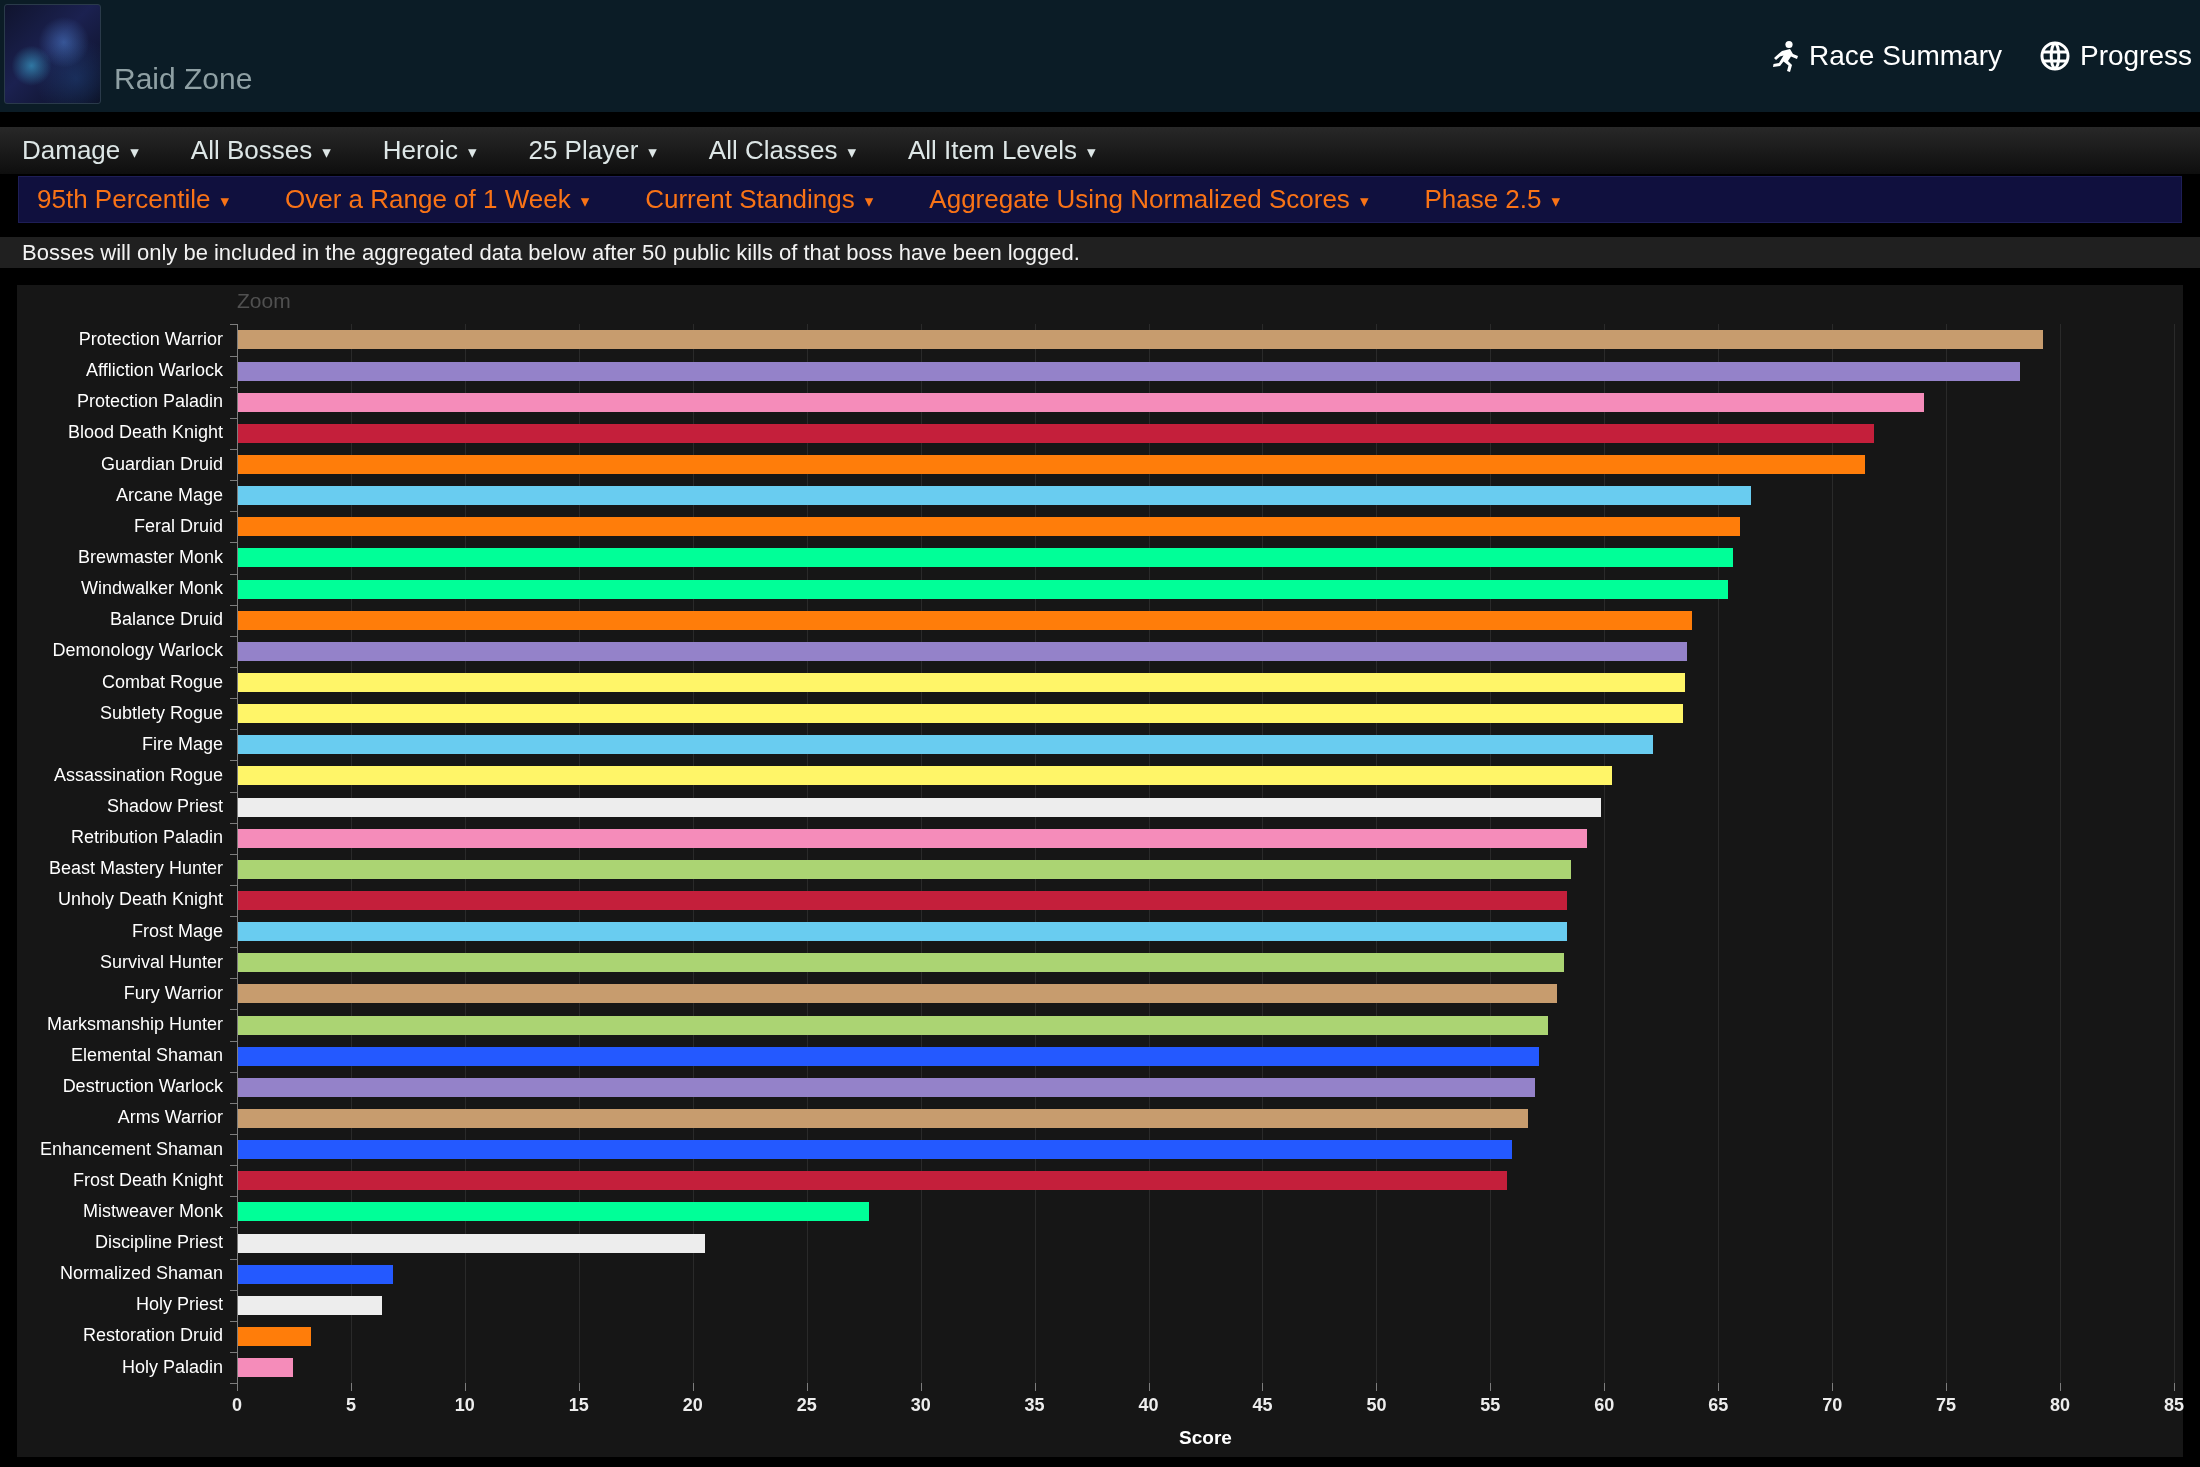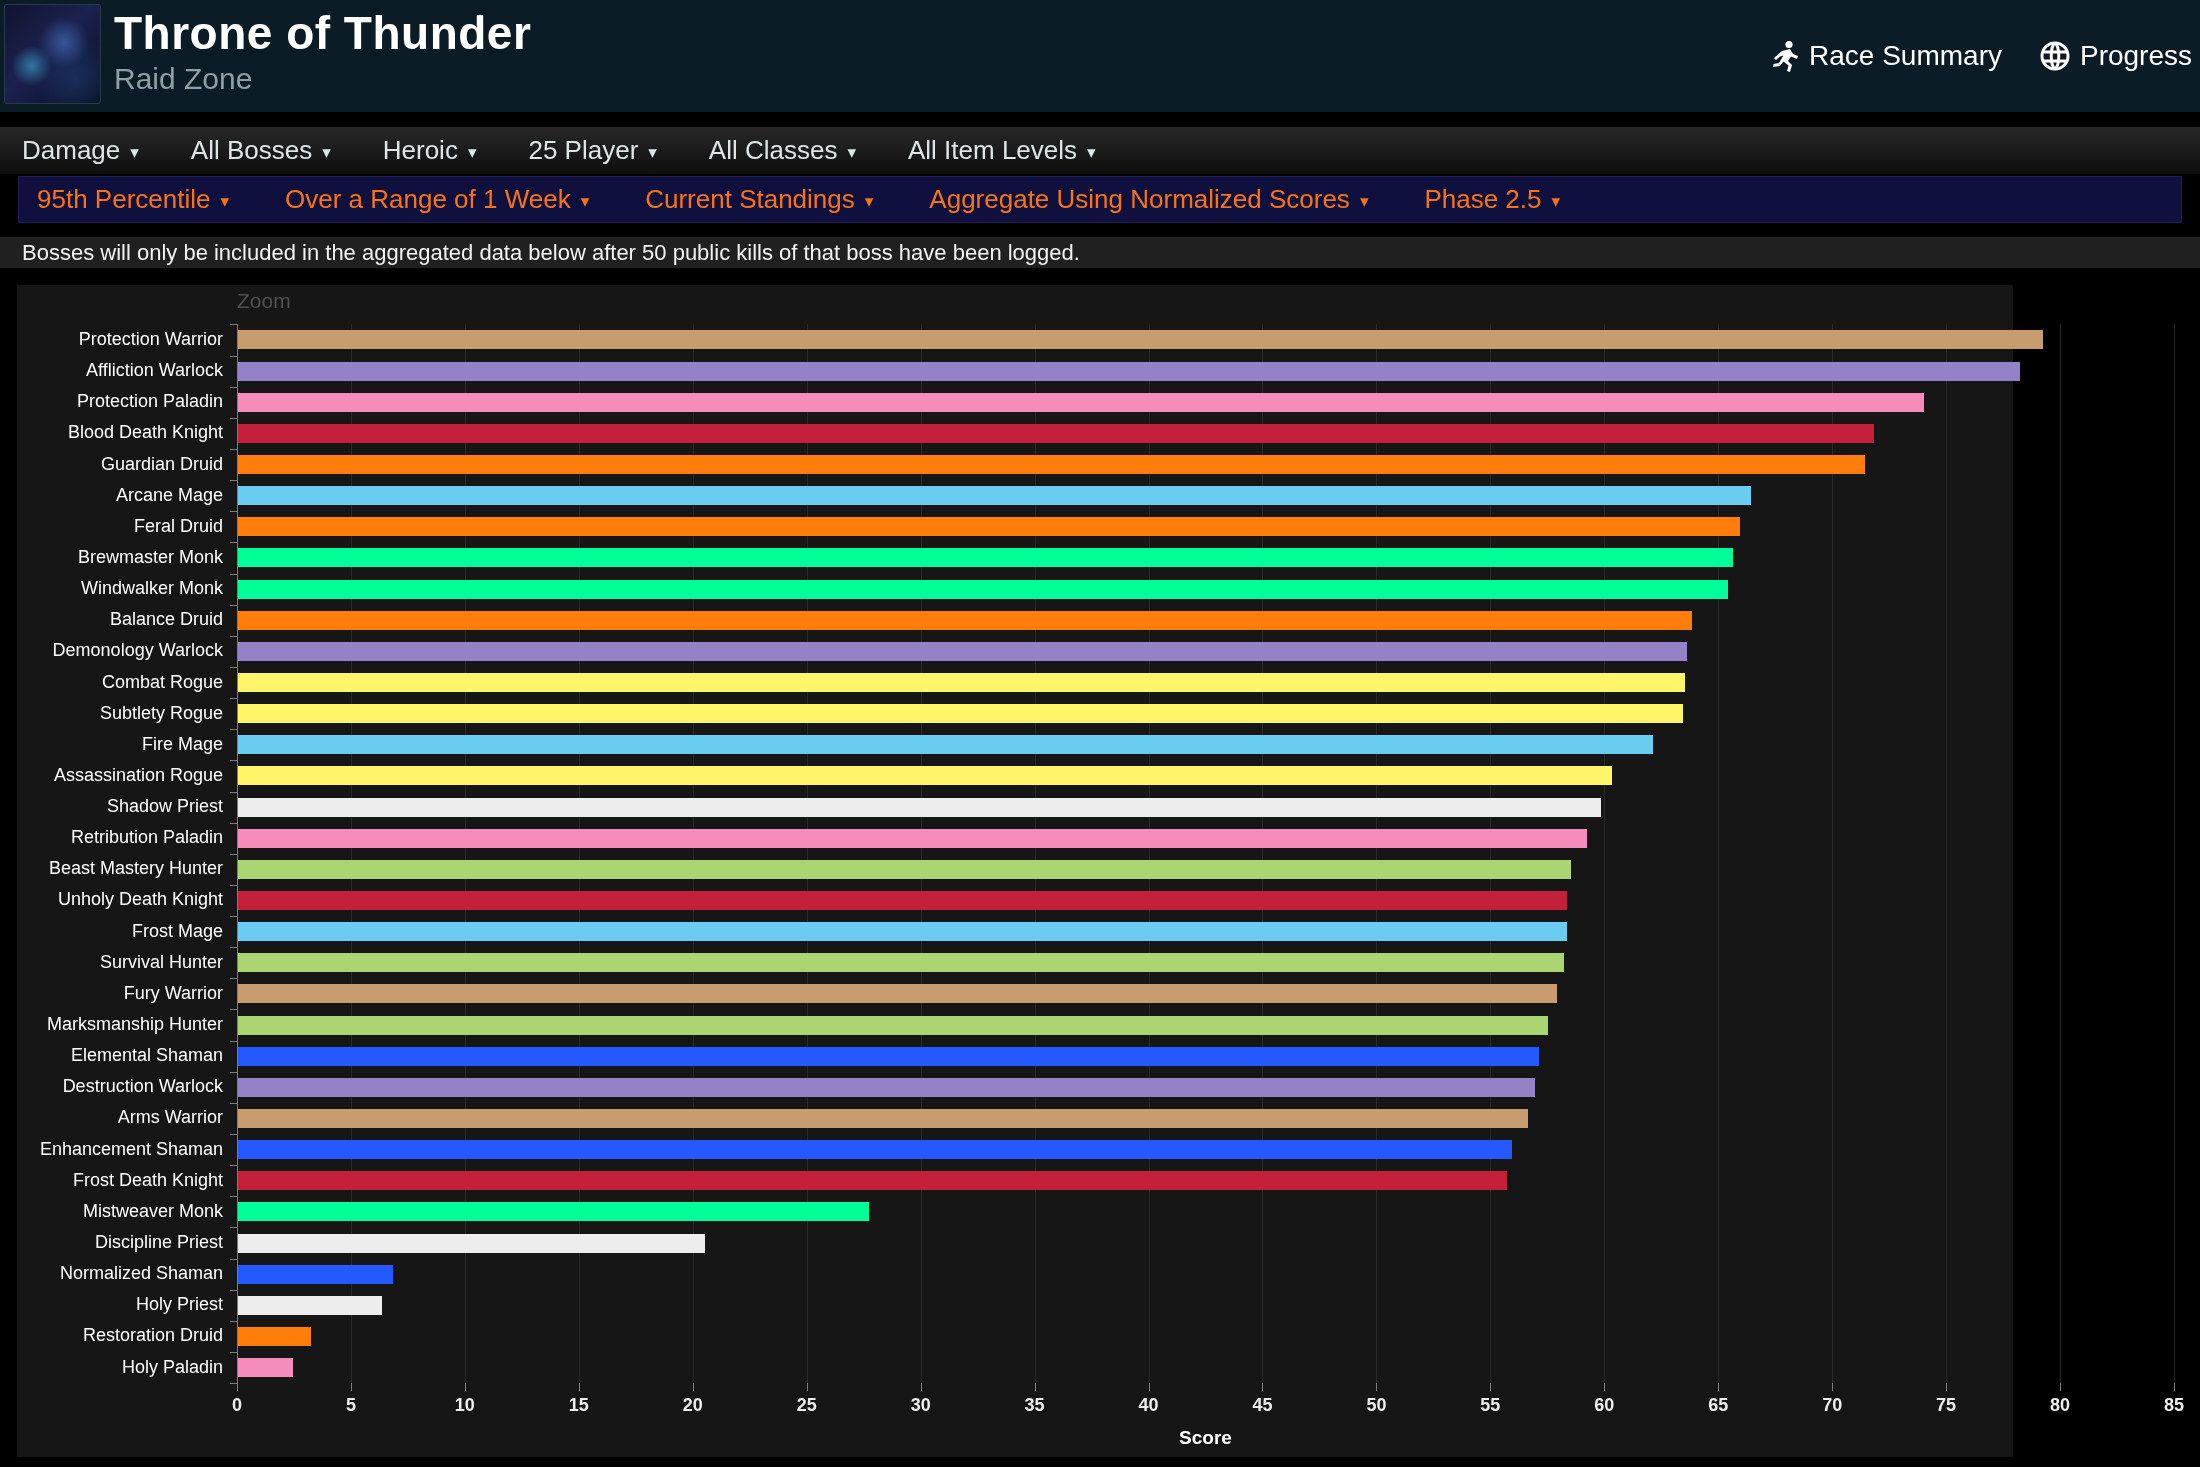--- a/index.html
+++ b/index.html
@@ -28,37 +28,36 @@
           display:flex; align-items:center; padding-left:18px; gap:56px; }
   .nav-item { display:flex; align-items:center; gap:10px; font-size:26px; color:#dde6e6; cursor:pointer; white-space:nowrap; }
   .nav2 .nav-item { color:#f97316; }
   .caret { font-size:17px; position:relative; top:2px; }
 
   
   .notice { position:absolute; top:237px; left:0; width:2200px; height:31px; background:#202020;
             font-size:22px; color:#f2f2f2; line-height:31px; padding-left:22px; }
 
   
-  .panel { position:absolute; top:285px; left:17px; width:1996px; height:1172px; background:#161616; }
+  .panel { position:absolute; top:285px; left:17px; width:2166px; height:1172px; background:#161616; }
   .zoom-label { position:absolute; left:220px; top:4px; font-size:21px; color:#505050; }
   .grid-line { position:absolute; width:1px; background:#2a2a2a; }
   .axis-line { position:absolute; width:1px; background:#7d7d7d; }
   .ytick { position:absolute; height:1px; width:8px; background:#7d7d7d; }
   .xtick { position:absolute; width:1px; height:8px; background:#7d7d7d; }
   .bar-label { position:absolute; left:0; width:206px; text-align:right; font-size:18px; font-weight:normal; color:#ffffff; white-space:nowrap; }
   .bar { position:absolute; height:19px; }
   .xaxis-label { position:absolute; width:70px; text-align:center; font-size:18px; font-weight:bold; color:#ededed; }
   .score-label { position:absolute; width:220px; text-align:center; font-size:19px; font-weight:bold; color:#ffffff; }
 </style>
 </head>
 <body>
 
 <div class="header">
   <div class="logo"></div>
-  <div class="title">Throne of Thunder</div>
   <div class="subtitle">Raid Zone</div>
   <div class="header-links">
     <div class="hlink">
       <span>
         <svg width="26" height="32" viewBox="0 0 26 32">
           <circle cx="16" cy="4.5" r="3.6" fill="#fff"></circle>
           <path d="M9 11 L17 9 L20 14 L25 16 L24 19 L18 16.5 L15 21 L19 25 L17 32 L14 31 L15.5 25.5 L10.5 21.5 L7 26 L0 27 L0.5 24 L6 23 L10.5 15.5 L7 16.5 L3 20 L1 18 L6 13.5 Z" fill="#fff"></path>
         </svg>
       </span>
       <span>Race Summary</span>

